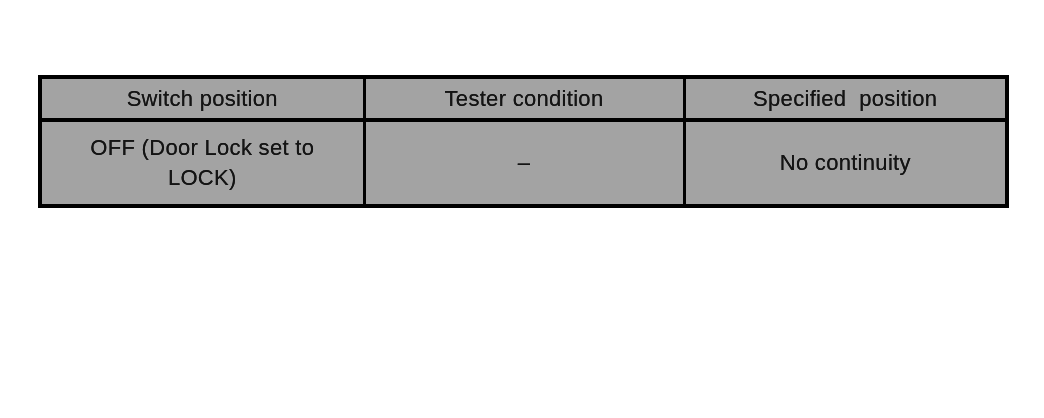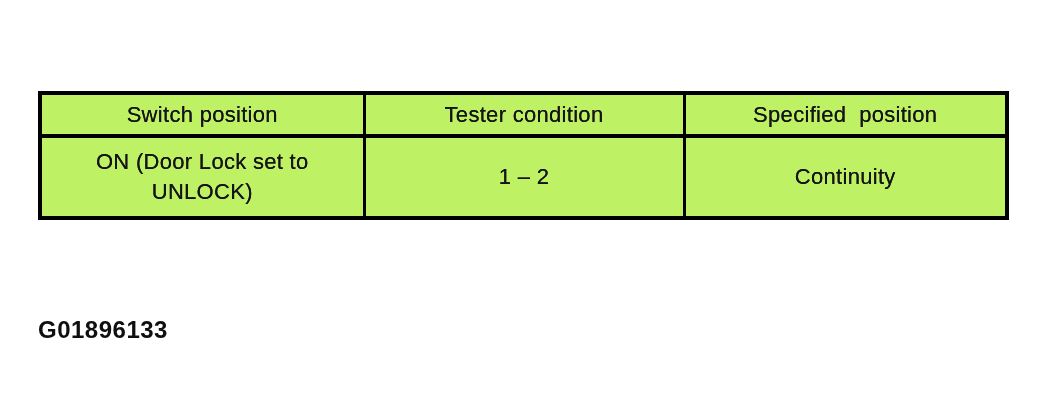--- a/index.html
+++ b/index.html
@@ -14,24 +14,24 @@
     overflow: hidden;
   }
   .page {
     position: absolute;
     inset: 0;
     background: #ffffff;
   }
   .spec-table {
     position: absolute;
     left: 38px;
-    top: 91px;
+    top: 75px;
     border-collapse: collapse;
     table-layout: fixed;
-    background: #bef264;
+    background: #a3a3a3;
   }
   .spec-table, .spec-table th, .spec-table td {
     border: 3px solid #000000;
   }
   .spec-table {
     border-width: 4px;
   }
   .spec-table th {
     border-bottom-width: 4px;
     height: 43px;
@@ -78,24 +78,23 @@
       <col style="width:323px">
     </colgroup>
     <thead>
       <tr>
         <th>Switch position</th>
         <th>Tester condition</th>
         <th>Specified  position</th>
       </tr>
     </thead>
     <tbody>
-      <tr class="row-2">
-        <td>ON (Door Lock set to
-UNLOCK)</td>
-        <td>1 – 2</td>
-        <td>Continuity</td>
+      <tr class="row-1">
+        <td>OFF (Door Lock set to
+LOCK)</td>
+        <td>–</td>
+        <td>No continuity</td>
       </tr>
     </tbody>
   </table>
 
-  <div class="figure-id">G01896133</div>
 
 </div>
 
 </body></html>

